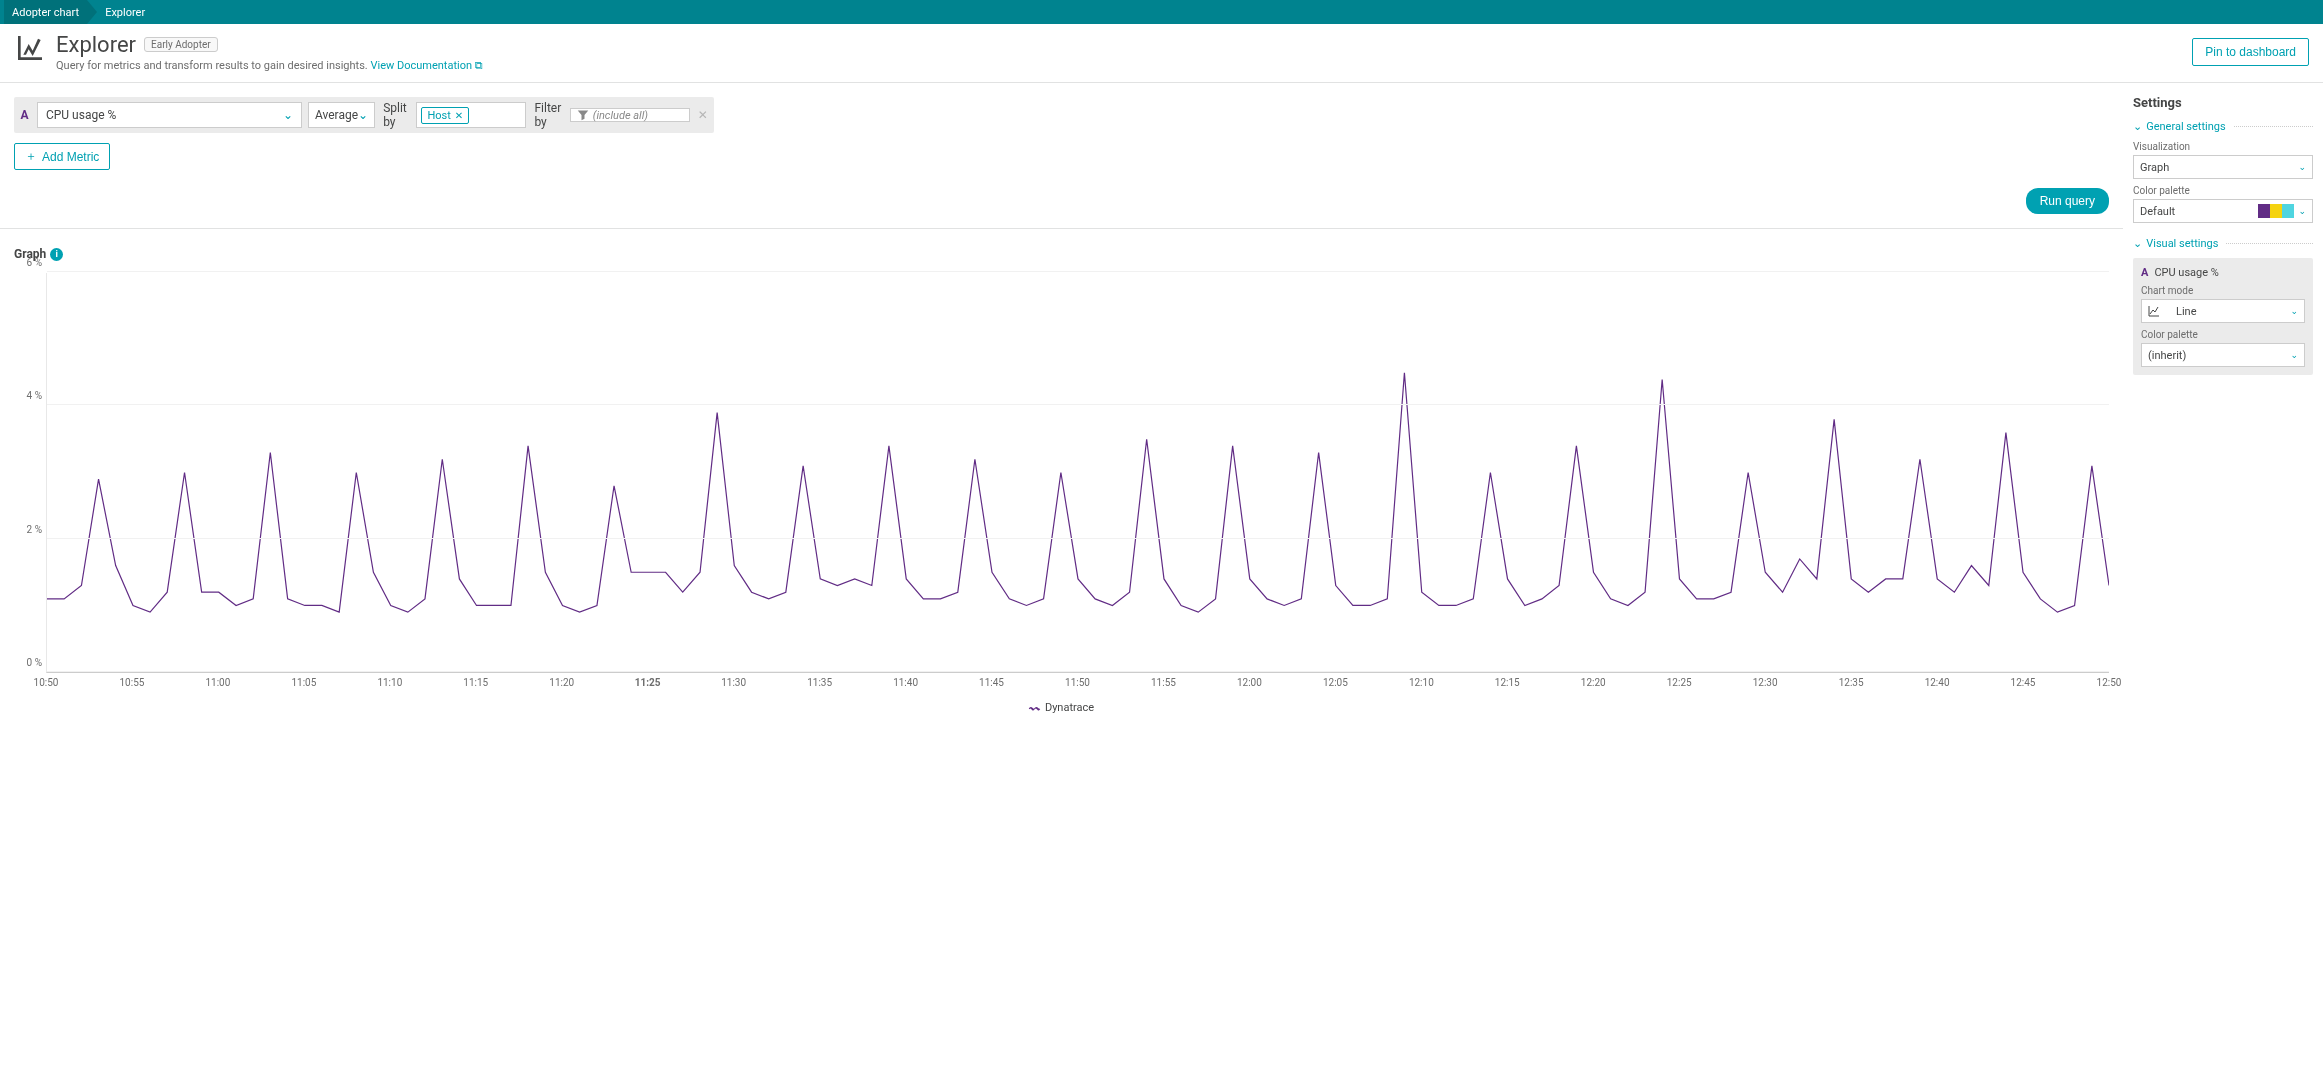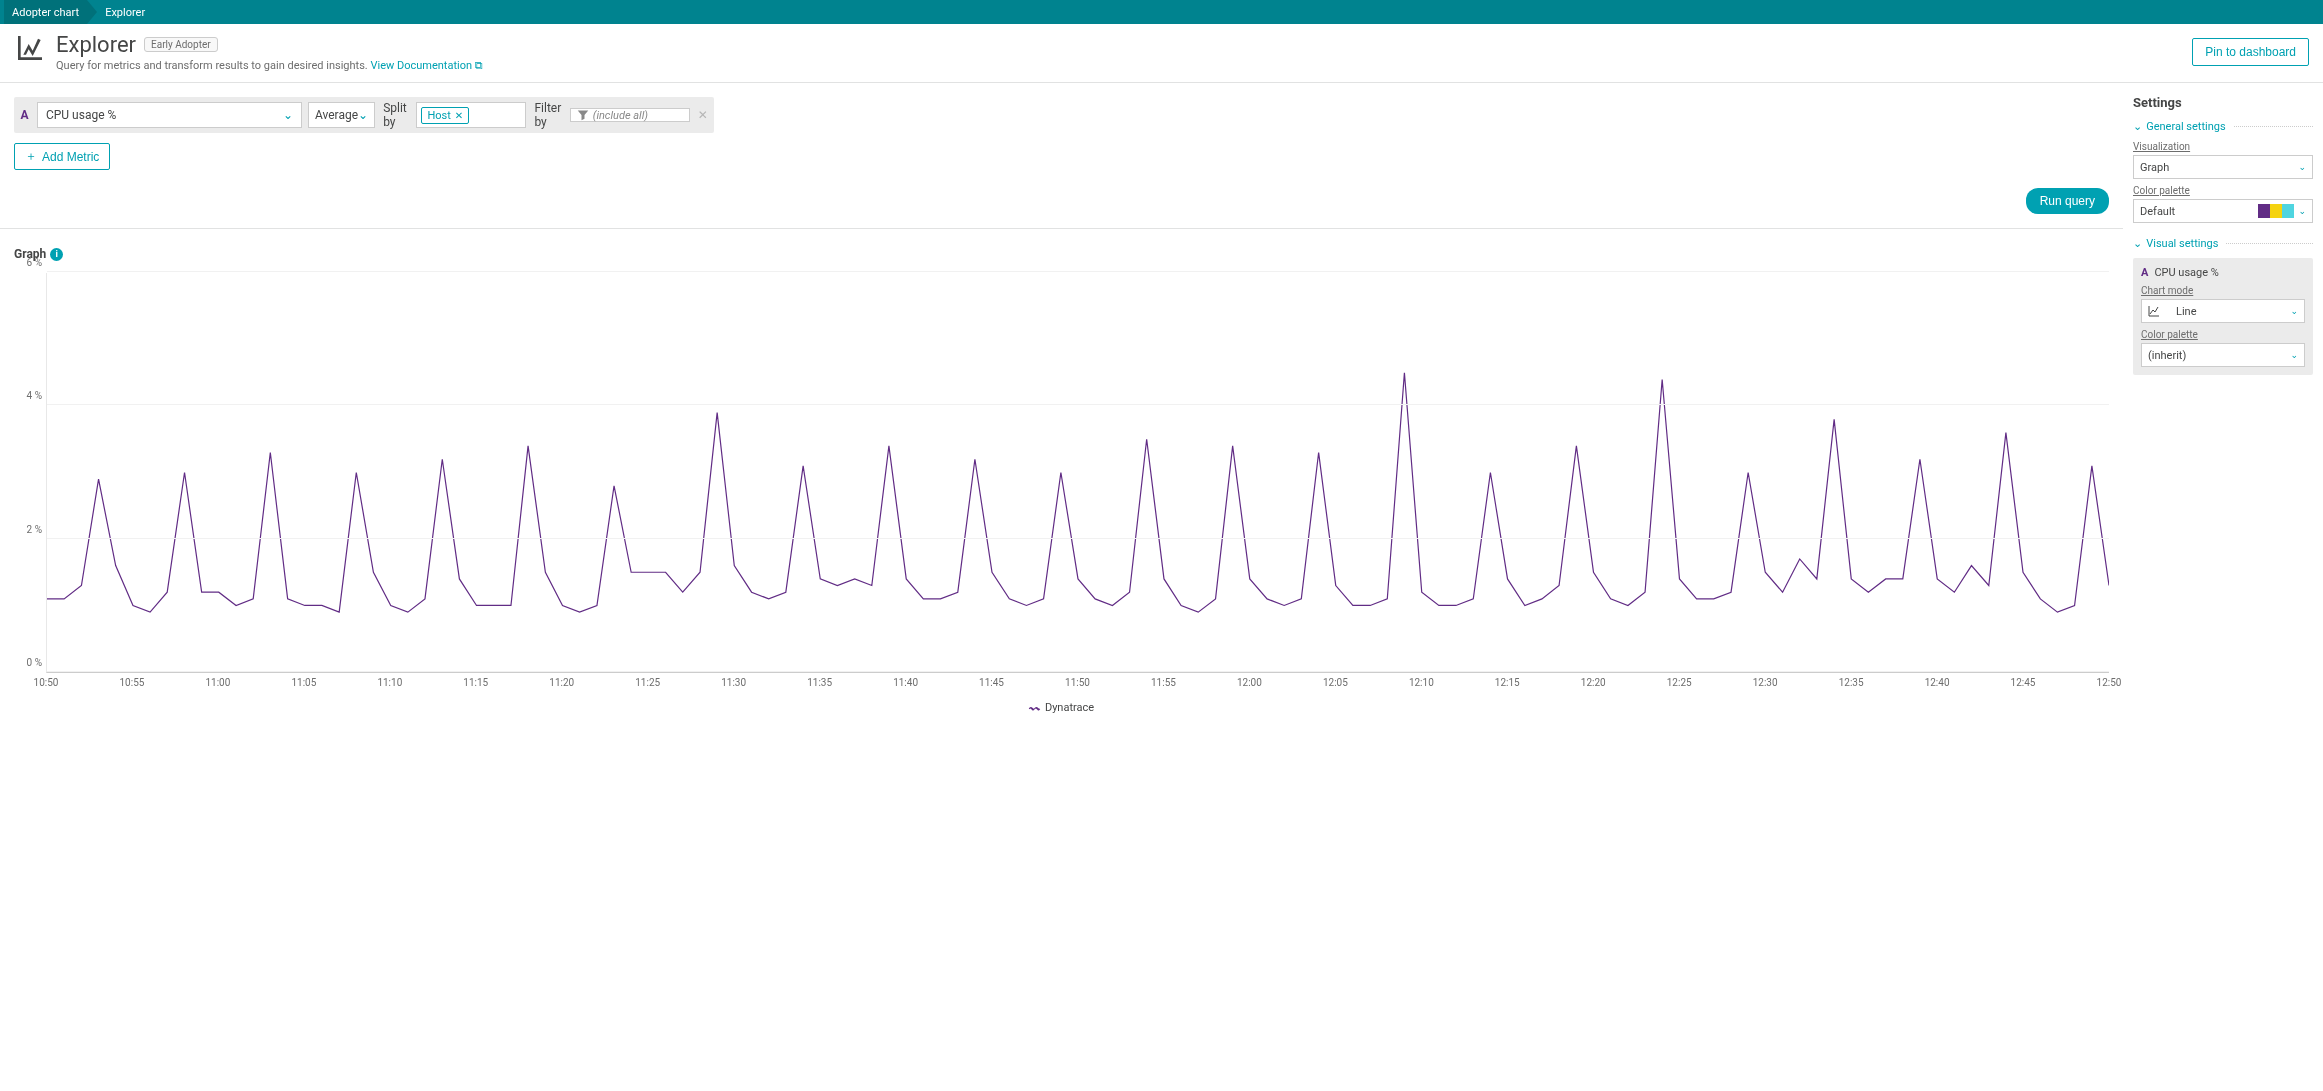--- a/index.html
+++ b/index.html
@@ -63,21 +63,21 @@
   .x-axis{display:flex; margin-left:32px; margin-top:4px; position:relative; height:14px;}
   .x-tick{font-size:10px;color:#6d6d6d;position:absolute; transform:translateX(-50%);}
   .legend{display:flex;justify-content:center;align-items:center;gap:5px;margin-top:8px;font-size:11px;color:#454646;}
   .legend-line{color:#612c85;}
   svg.chart-svg{position:absolute;inset:0;width:100%;height:100%;}
   
   
   .sidebar h3{font-size:13px;font-weight:bold;margin-bottom:10px;}
   .accordion-hdr{display:flex;align-items:center;gap:4px;font-size:11px;color:#00a1b2;cursor:pointer;margin-bottom:8px;}
   .accordion-hdr .line{flex:1;border-top:1px dotted #ccc;margin-left:4px;}
-  .field-lbl{font-size:10px;color:#6d6d6d;margin-bottom:3px;margin-top:6px;text-decoration:underline;}
+  .field-lbl{font-size:10px;color:#6d6d6d;margin-bottom:3px;margin-top:6px;}
   .sel{border:1px solid #ccc;background:#fff;height:24px;display:flex;align-items:center;justify-content:space-between;padding:0 6px;font-size:11px;}
   .sel .caret{font-size:9px;}
   .palette-preview{display:flex;height:14px;}
   .palette-preview span{width:12px;height:14px;}
   .visual-card{background:#ebebeb;border-radius:2px;padding:8px;margin-top:4px;}
   .vc-title{display:flex;align-items:center;gap:6px;font-size:11px;margin-bottom:6px;}
   .vc-title .A{color:#612c85;font-weight:bold;}
   .sel-white{background:#fff;border:1px solid #ccc;}
   .chartmode-ico{display:inline-flex;}
 </style>
@@ -177,21 +177,21 @@
           </div>
       </div>
       <div class="x-axis" id="x-axis">
           <div class="x-tick" style="left: 0%;">10:50</div>
           <div class="x-tick" style="left: 4.16667%;">10:55</div>
           <div class="x-tick" style="left: 8.33333%;">11:00</div>
           <div class="x-tick" style="left: 12.5%;">11:05</div>
           <div class="x-tick" style="left: 16.6667%;">11:10</div>
           <div class="x-tick" style="left: 20.8333%;">11:15</div>
           <div class="x-tick" style="left: 25%;">11:20</div>
-          <div class="x-tick" style="left: 29.1667%;">11:25</div>
+          <div class="x-tick" style="left: 29.1667%; font-weight: bold;">11:25</div>
           <div class="x-tick" style="left: 33.3333%;">11:30</div>
           <div class="x-tick" style="left: 37.5%;">11:35</div>
           <div class="x-tick" style="left: 41.6667%;">11:40</div>
           <div class="x-tick" style="left: 45.8333%;">11:45</div>
           <div class="x-tick" style="left: 50%;">11:50</div>
           <div class="x-tick" style="left: 54.1667%;">11:55</div>
           <div class="x-tick" style="left: 58.3333%;">12:00</div>
           <div class="x-tick" style="left: 62.5%;">12:05</div>
           <div class="x-tick" style="left: 66.6667%;">12:10</div>
           <div class="x-tick" style="left: 70.8333%;">12:15</div>

